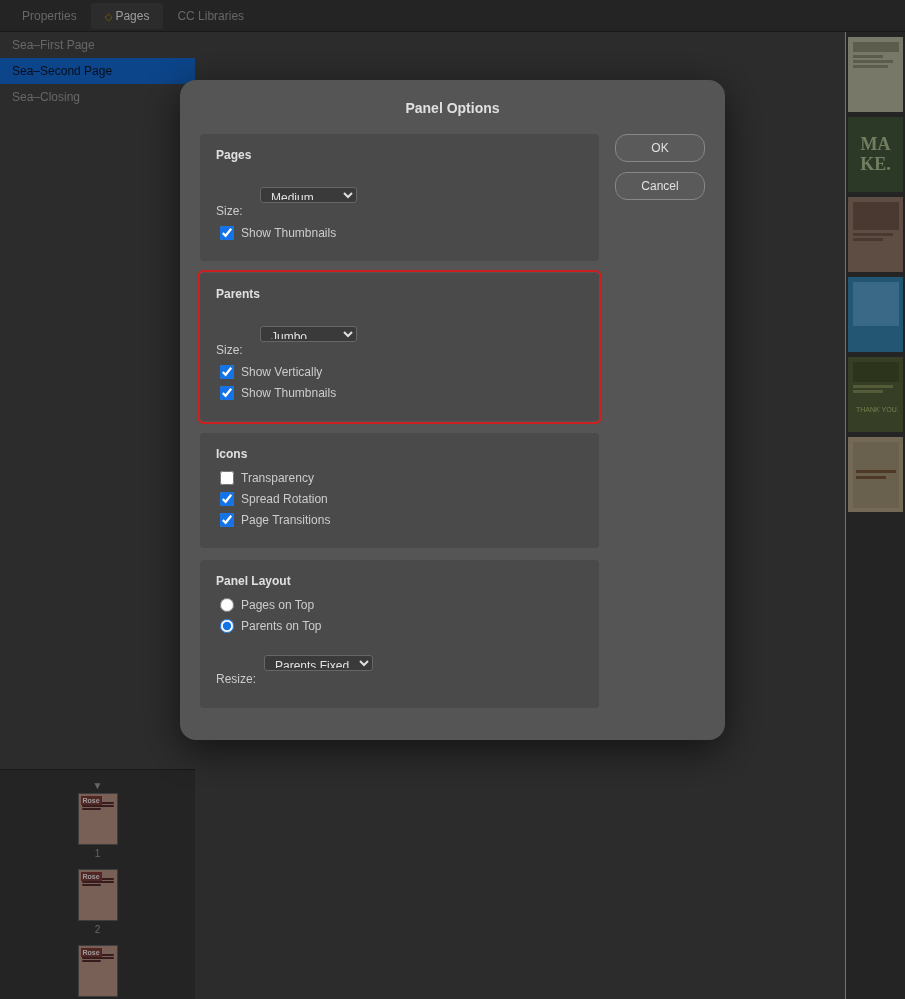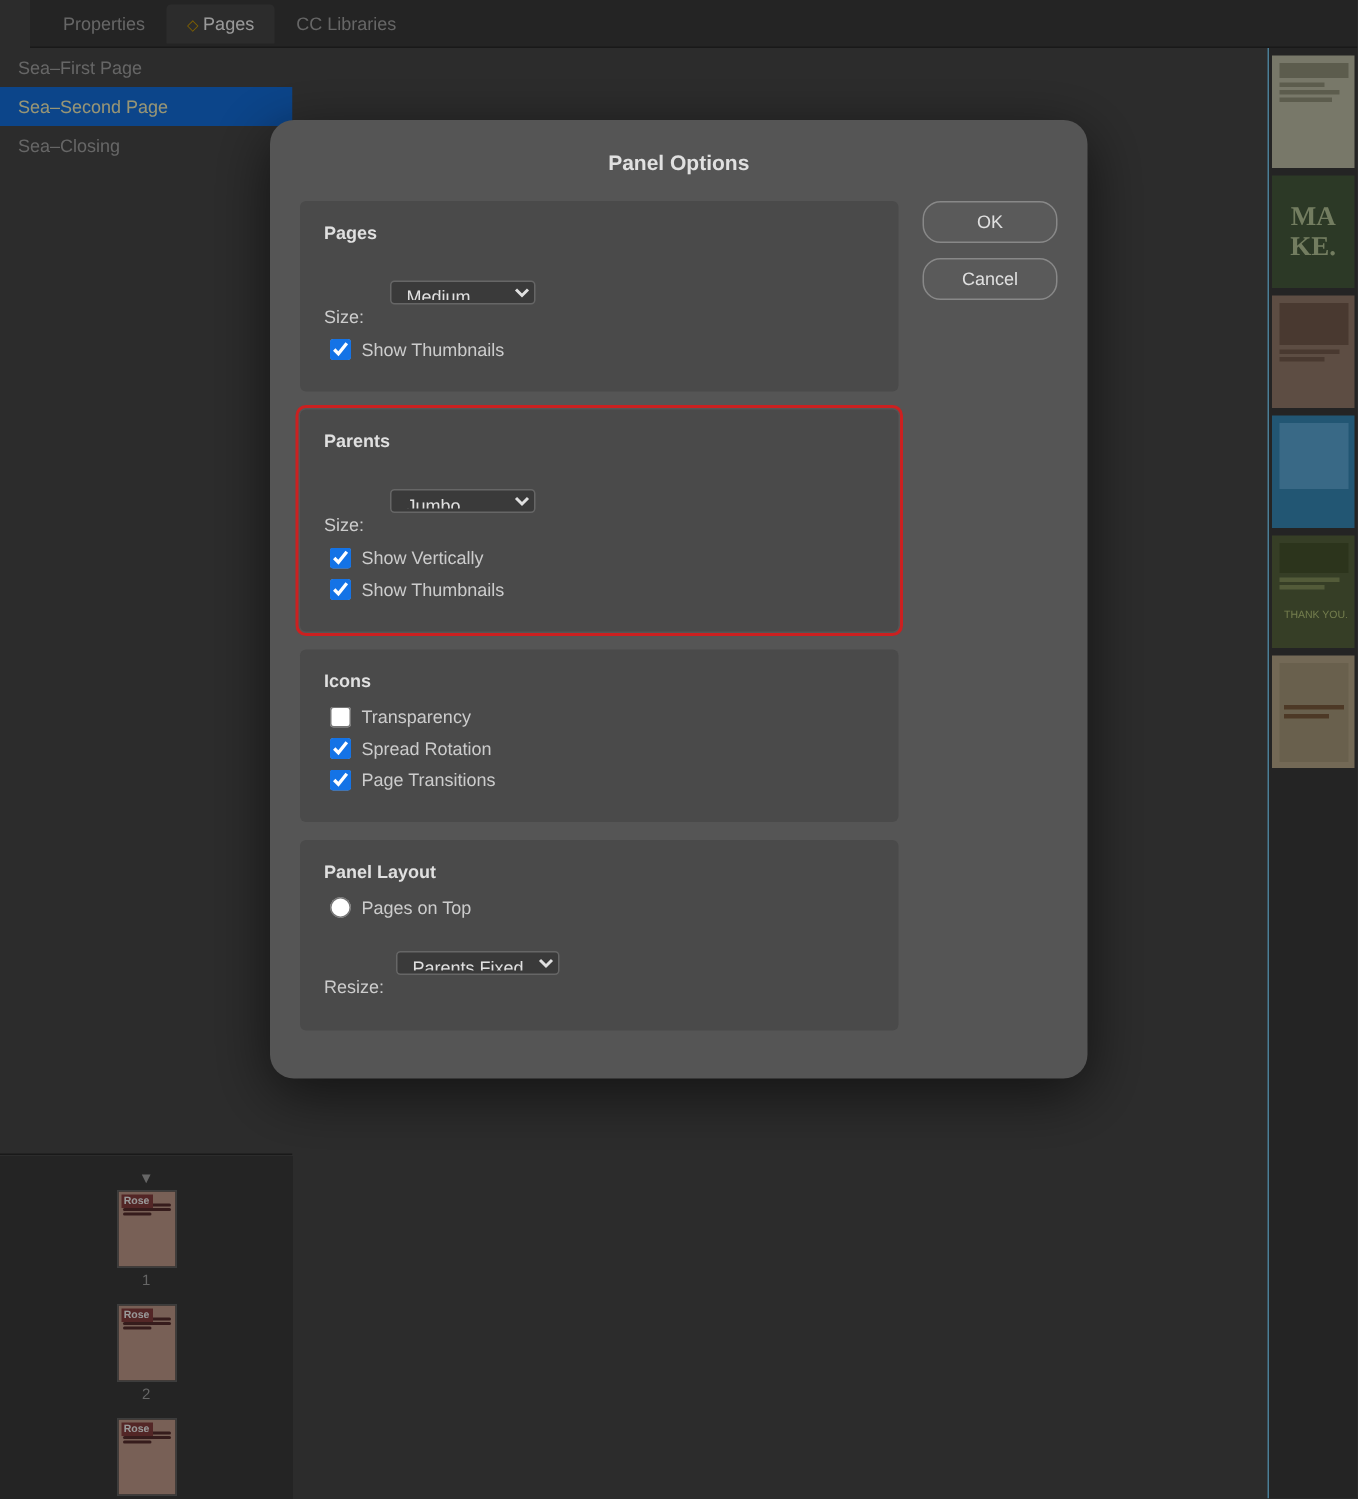--- a/index.html
+++ b/index.html
@@ -15,21 +15,20 @@
     }
 
     
     .tab-bar {
       display: flex;
       align-items: center;
       background: #3c3c3c;
       height: 32px;
       padding: 0 8px;
       border-bottom: 1px solid #2a2a2a;
-      margin-left: 20px;
     }
     .tab {
       padding: 6px 14px;
       cursor: pointer;
       color: #aaa;
       font-size: 12px;
       border-radius: 3px 3px 0 0;
     }
     .tab.active {
       color: #fff;
@@ -52,21 +51,21 @@
       overflow: hidden;
     }
     .sidebar-item {
       padding: 6px 12px;
       font-size: 12px;
       color: #aaa;
       cursor: pointer;
     }
     .sidebar-item.active {
       background: #1473e6;
-      color: #fef9c3;
+      color: #0f172a;
     }
 
     
     .right-panel {
       position: absolute;
       top: 32px;
       right: 0;
       width: 60px;
       height: calc(100% - 32px);
       background: #3c3c3c;
@@ -455,20 +454,24 @@
             <label for="pageTransitions">Page Transitions</label>
           </div>
         </div>
 
         <div class="section">
           <div class="section-title">Panel Layout</div>
           <div class="checkbox-row">
             <input type="radio" id="pagesOnTop" name="panelLayout" style="">
             <label for="pagesOnTop">Pages on Top</label>
           </div>
+          <div class="checkbox-row">
+            <input type="radio" id="parentsOnTop" name="panelLayout" checked="" style="">
+            <label for="parentsOnTop">Parents on Top</label>
+          </div>
           <div class="field-row" style="margin-top:6px;">
             <span class="field-label">Resize:</span>
             <select>
               <option>Parents Fixed</option>
               <option>Pages Fixed</option>
               <option>Proportional</option>
             </select>
           </div>
         </div>
 

